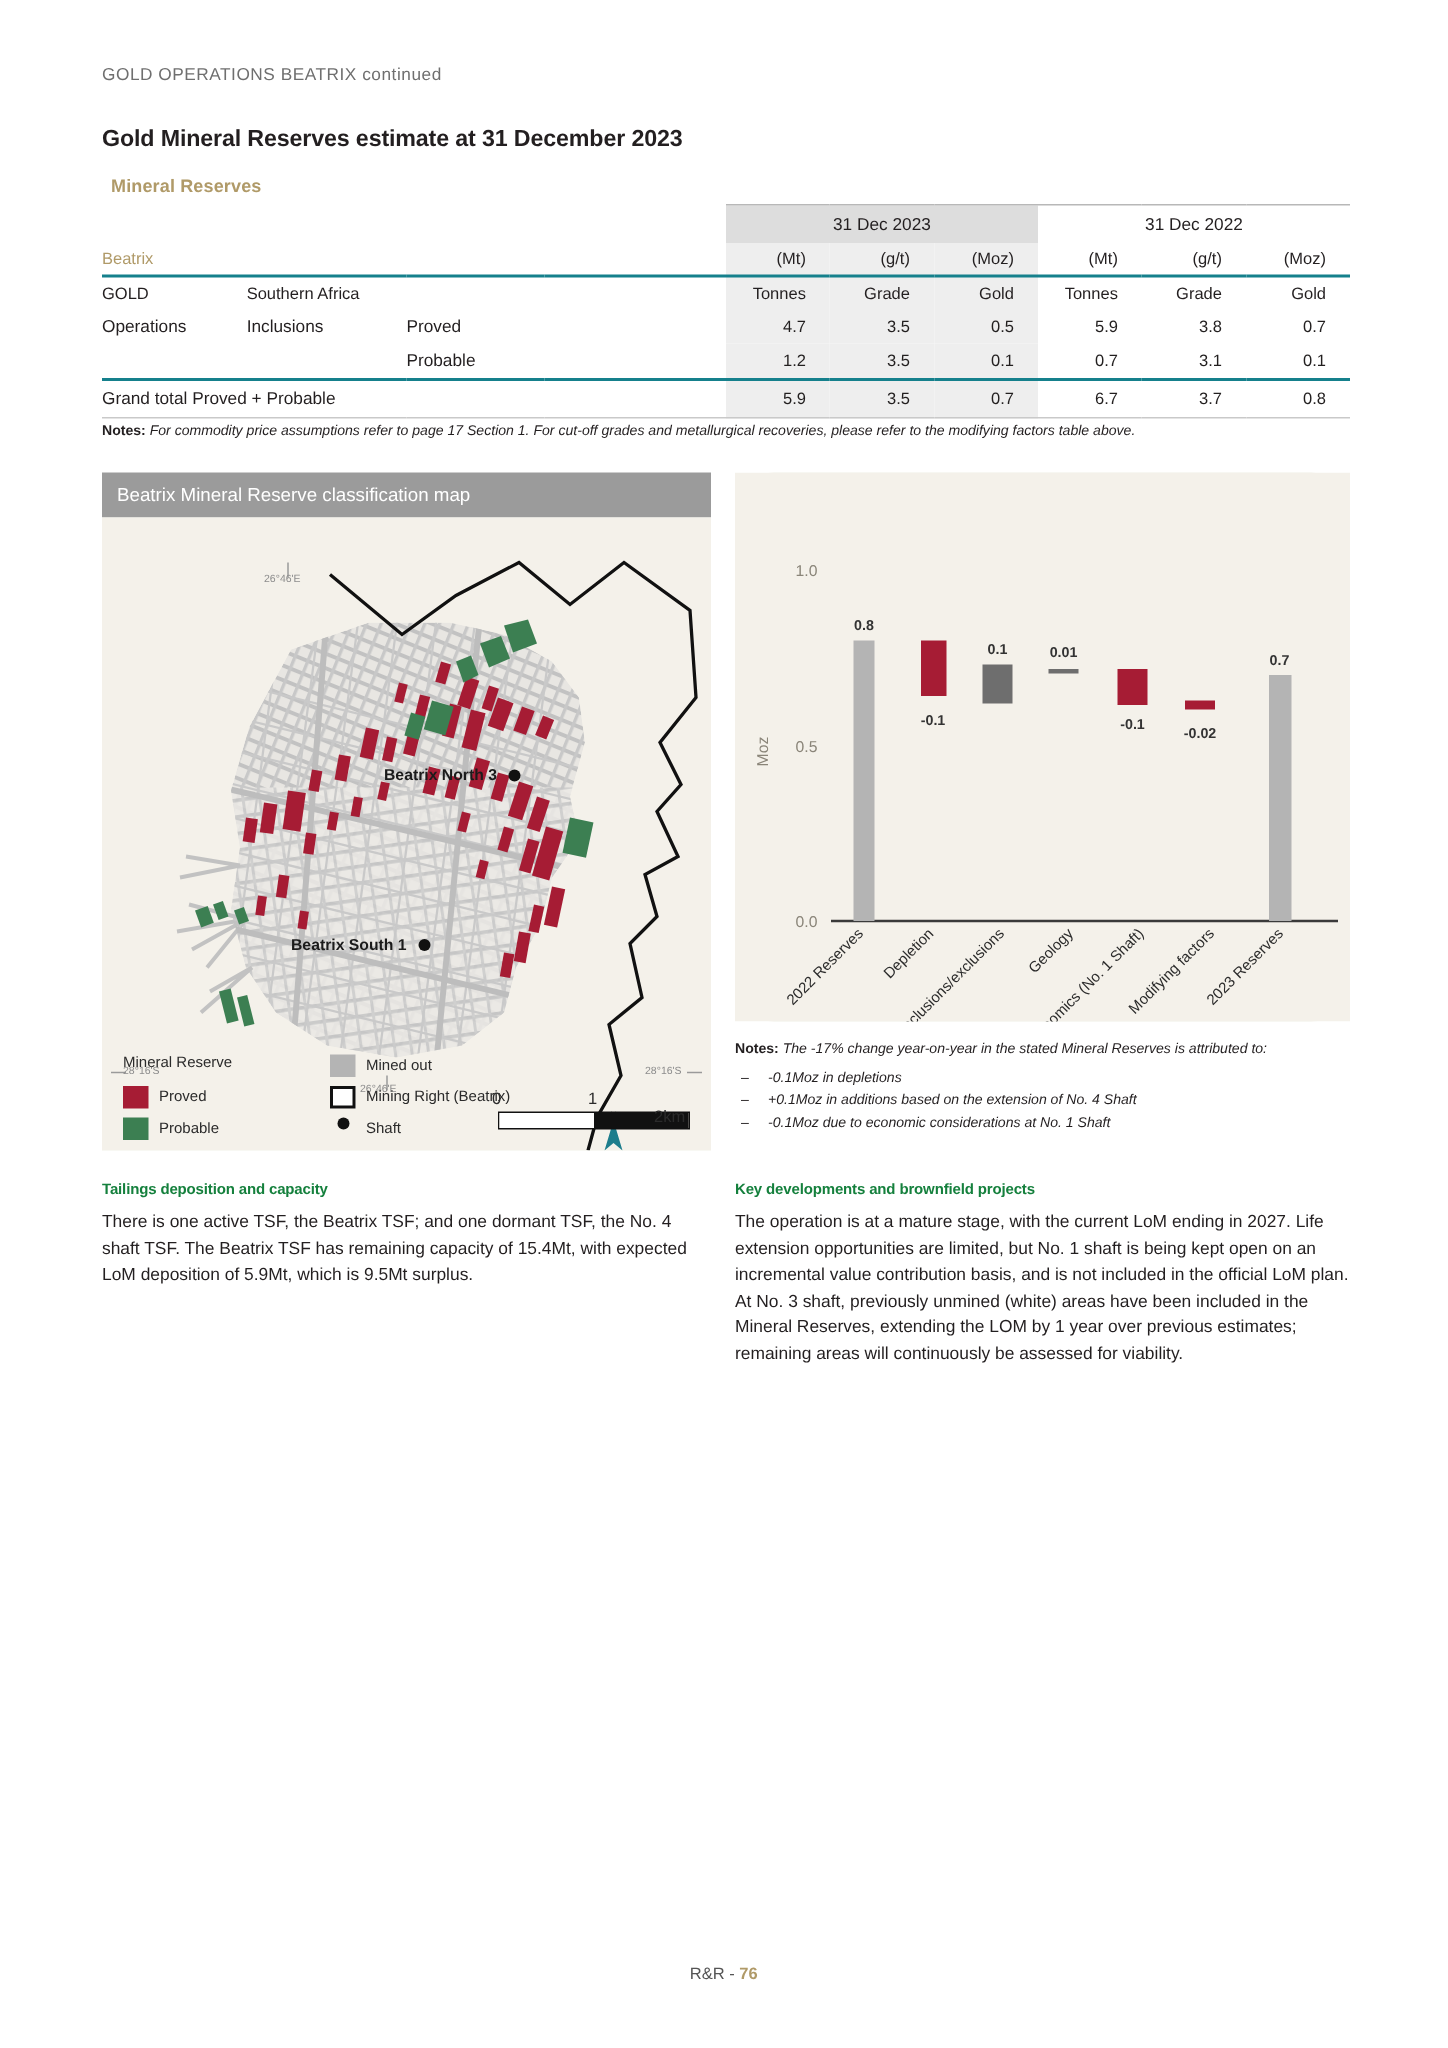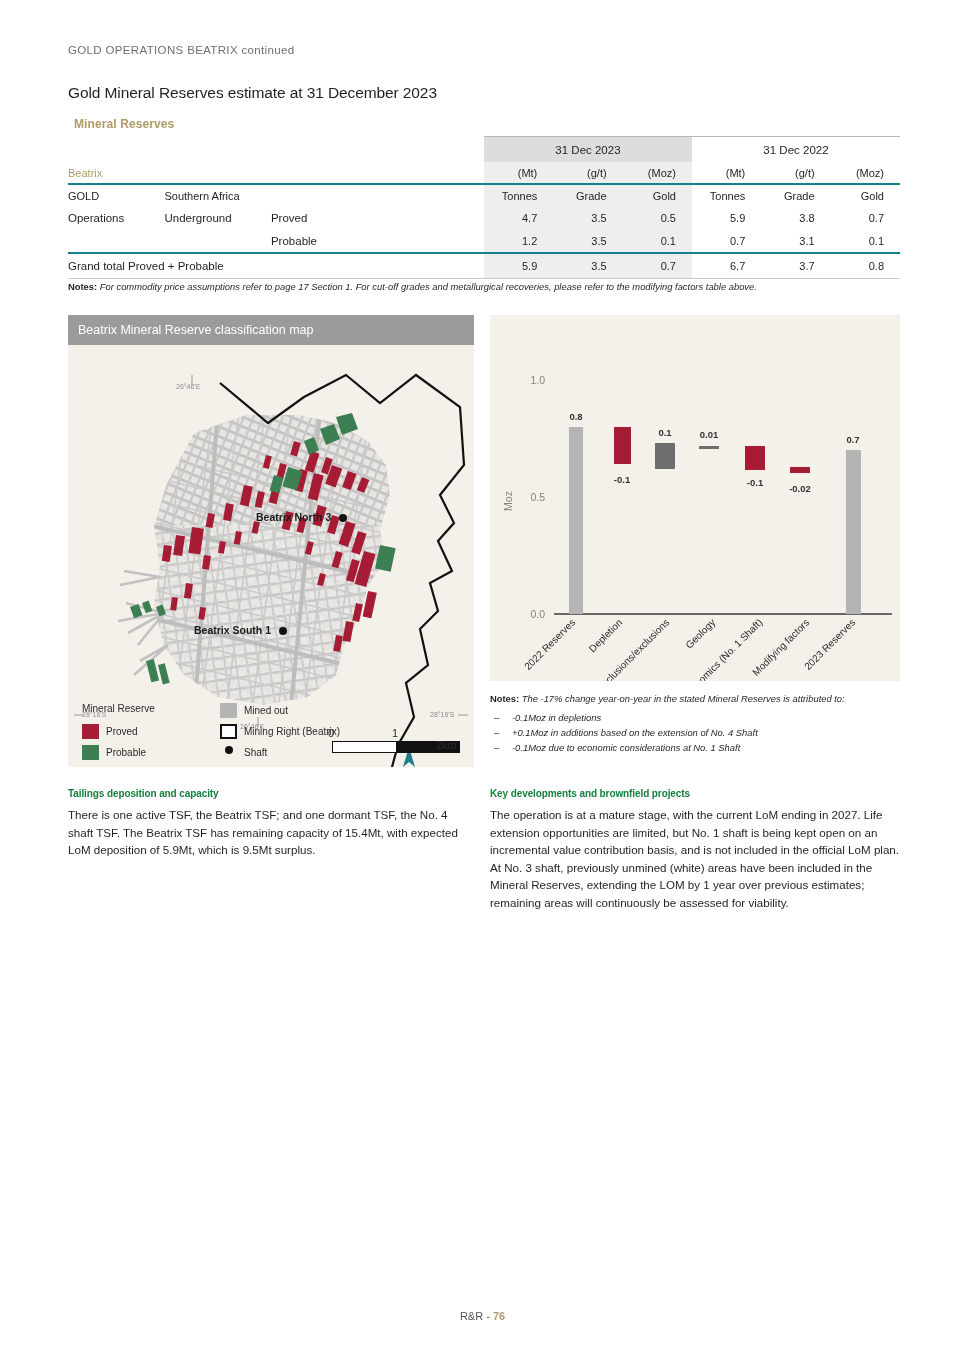--- a/index.html
+++ b/index.html
@@ -30,21 +30,21 @@
     letter-spacing: 0.35px;
     color: #6f6f6f;
   }
 
   
   .h1 {
     position: absolute;
     left: 68px;
     top: 84px;
     font-size: 15.5px;
-    font-weight: normal;
+    font-weight: bold;
     color: #231f20;
     letter-spacing: -0.1px;
   }
   .subhead-gold {
     position: absolute;
     left: 74px;
     top: 117px;
     font-size: 12px;
     font-weight: bold;
     color: #b09a68;
@@ -288,21 +288,21 @@
           <td class="num shade-light hdr-top-line">Tonnes</td>
           <td class="num shade-light hdr-top-line">Grade</td>
           <td class="num shade-light hdr-top-line">Gold</td>
           <td class="num hdr-top-line">Tonnes</td>
           <td class="num hdr-top-line">Grade</td>
           <td class="num hdr-top-line">Gold</td>
         </tr>
 
         <tr class="datarow">
           <td class="rowlabel">Operations</td>
-          <td class="rowlabel">Underground</td>
+          <td class="rowlabel">Inclusions</td>
           <td class="rowlabel" colspan="2">Proved</td>
           <td class="num shade-light">4.7</td>
           <td class="num shade-light">3.5</td>
           <td class="num shade-light">0.5</td>
           <td class="num">5.9</td>
           <td class="num">3.8</td>
           <td class="num">0.7</td>
         </tr>
 
         <tr class="datarow teal-rule">

